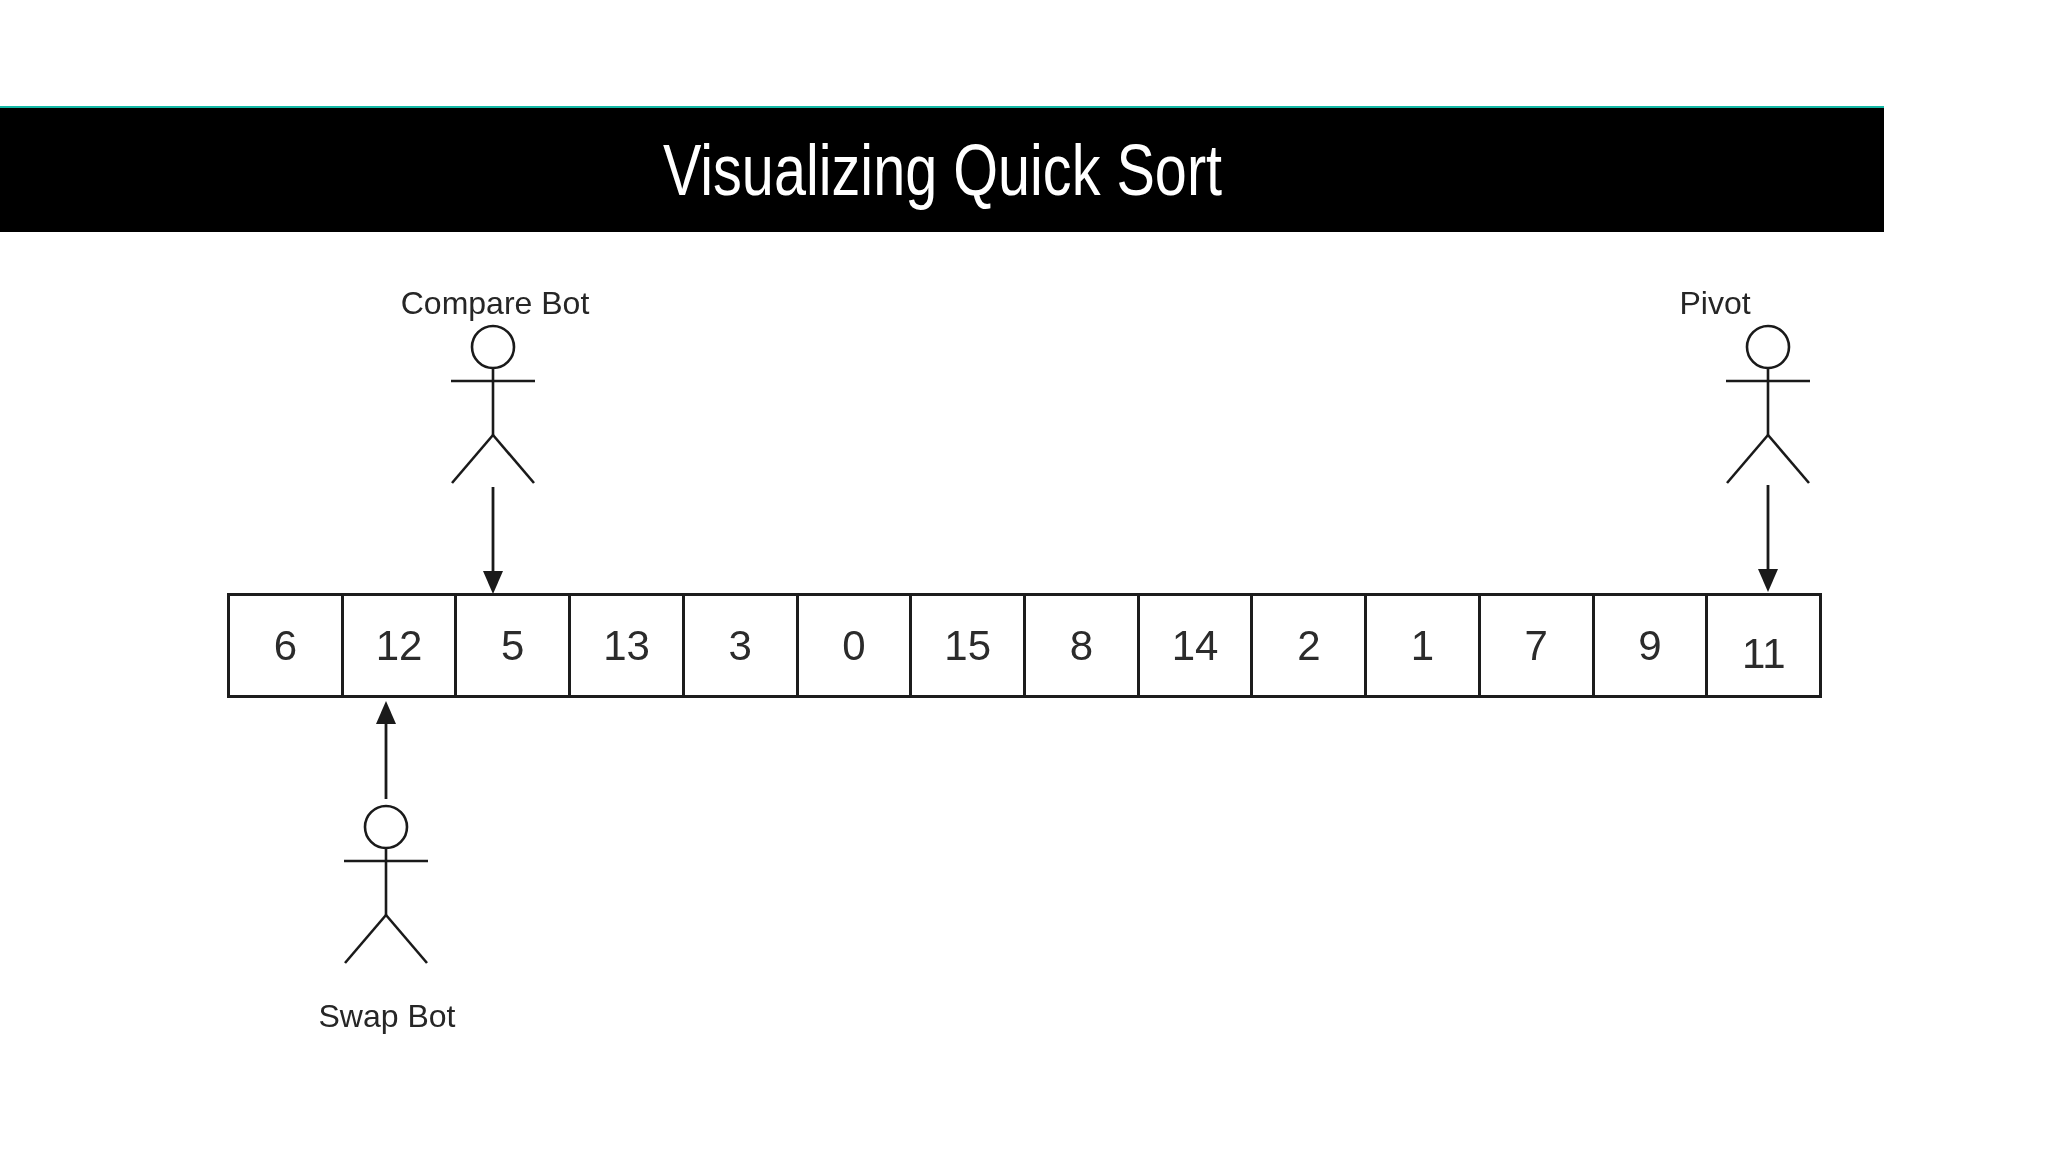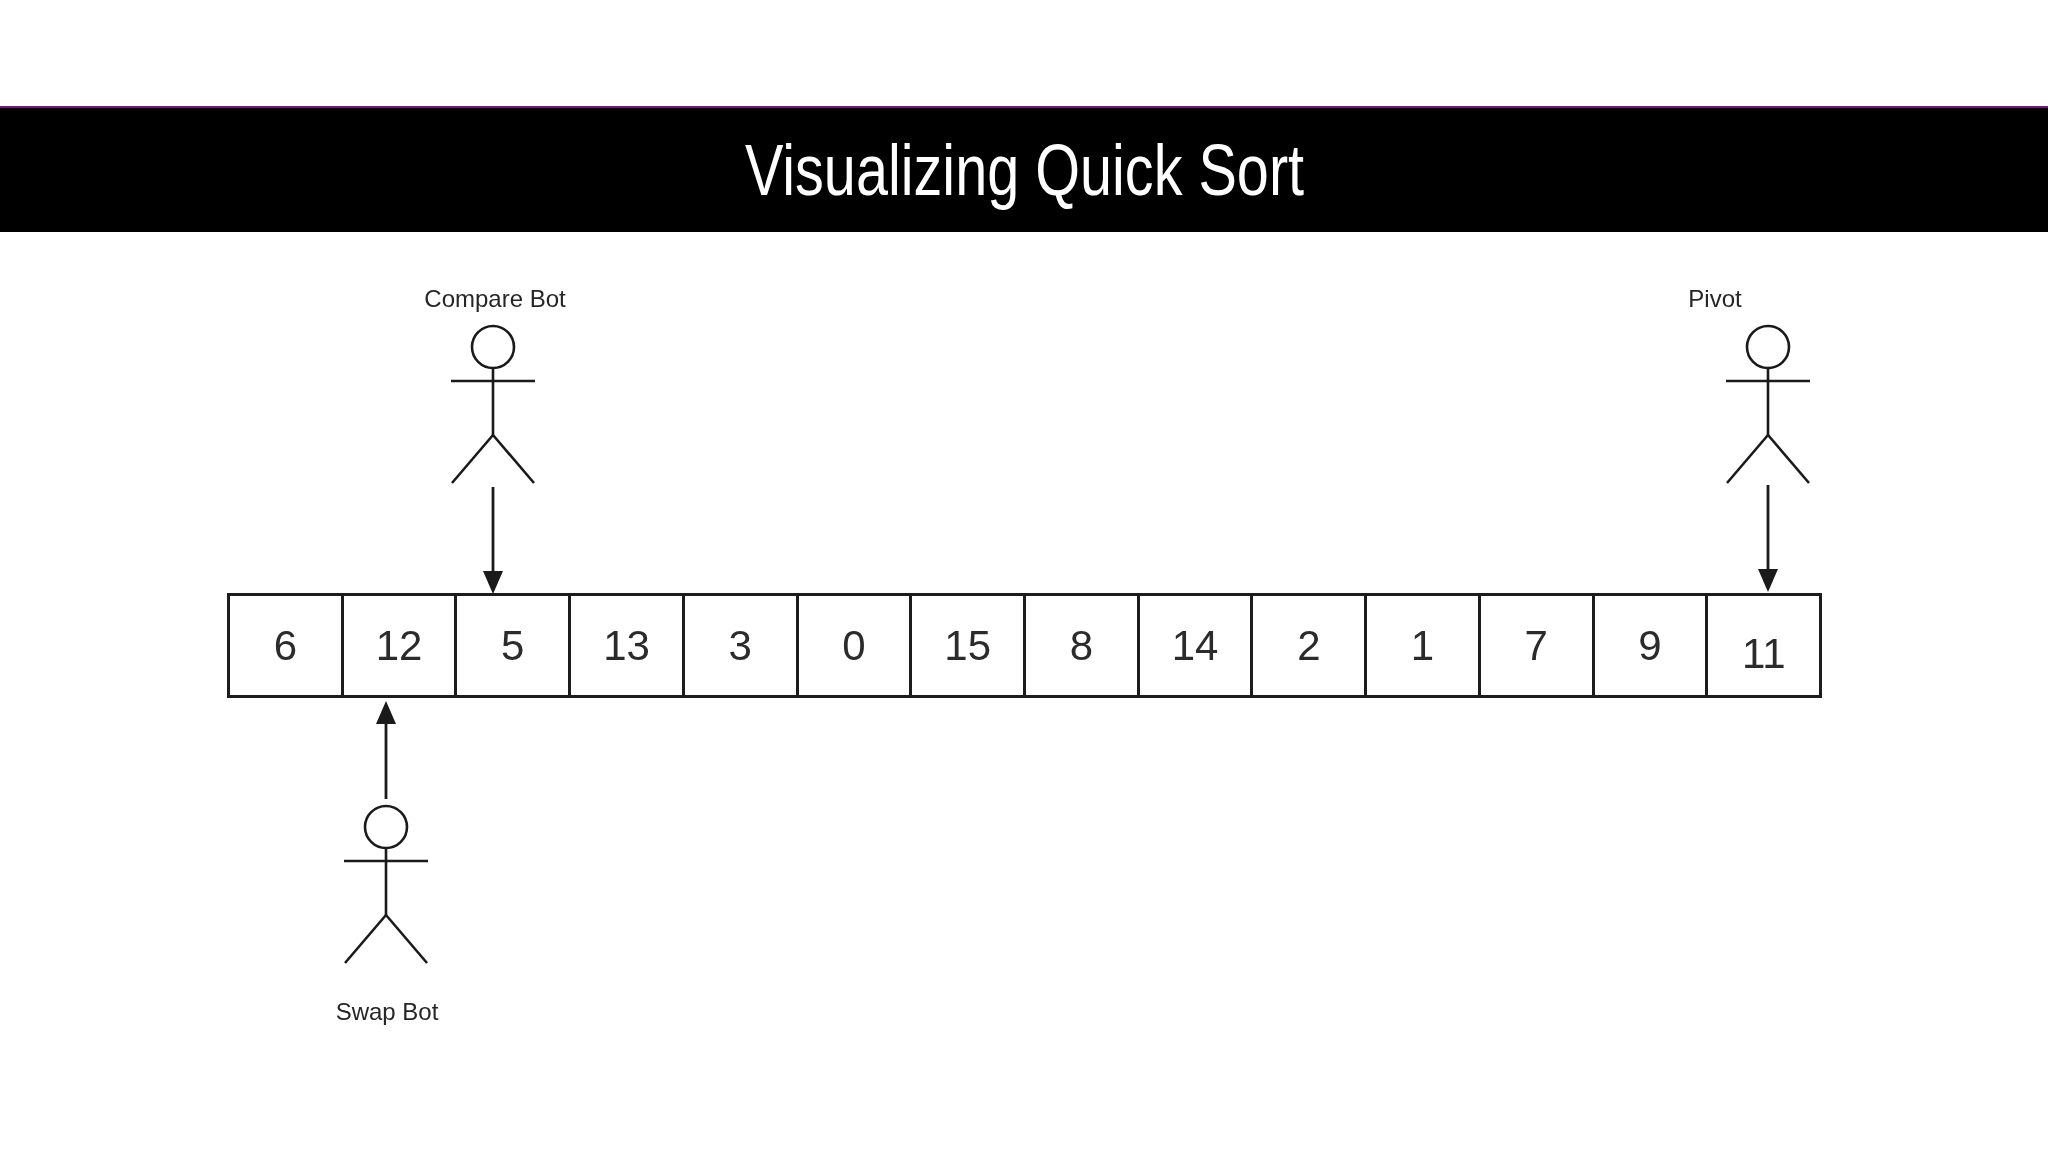--- a/index.html
+++ b/index.html
@@ -14,25 +14,25 @@
     height: 1152px;
     background: #ffffff;
     overflow: hidden;
   }
 
   
   .banner {
     position: absolute;
     left: 0;
     top: 106px;
-    width: 2048px;
+    width: 1884px;
     height: 126px;
     box-sizing: border-box;
     background: #000000;
-    border-top: 2px solid #701a75;
+    border-top: 2px solid #14b8a6;
     display: flex;
     align-items: center;
     justify-content: center;
   }
   .banner-title {
     color: #ffffff;
     font-size: 72px;
     font-weight: 400;
     letter-spacing: 0;
     transform: scaleX(0.80);
@@ -63,21 +63,21 @@
   .cell-value {
     font-size: 42px;
     color: #2b2b2b;
     line-height: 1;
   }
 
   
   .actor-label {
     position: absolute;
     transform: translateX(-50%);
-    font-size: 24px;
+    font-size: 32px;
     color: #262626;
     white-space: nowrap;
     line-height: 1;
   }
   .label-compare { left: 495px; top: 287px; }
   .label-pivot   { left: 1715px; top: 287px; }
   .label-swap    { left: 387px; top: 986px; margin-top: 14px; }
 
   
   .diagram-svg {

